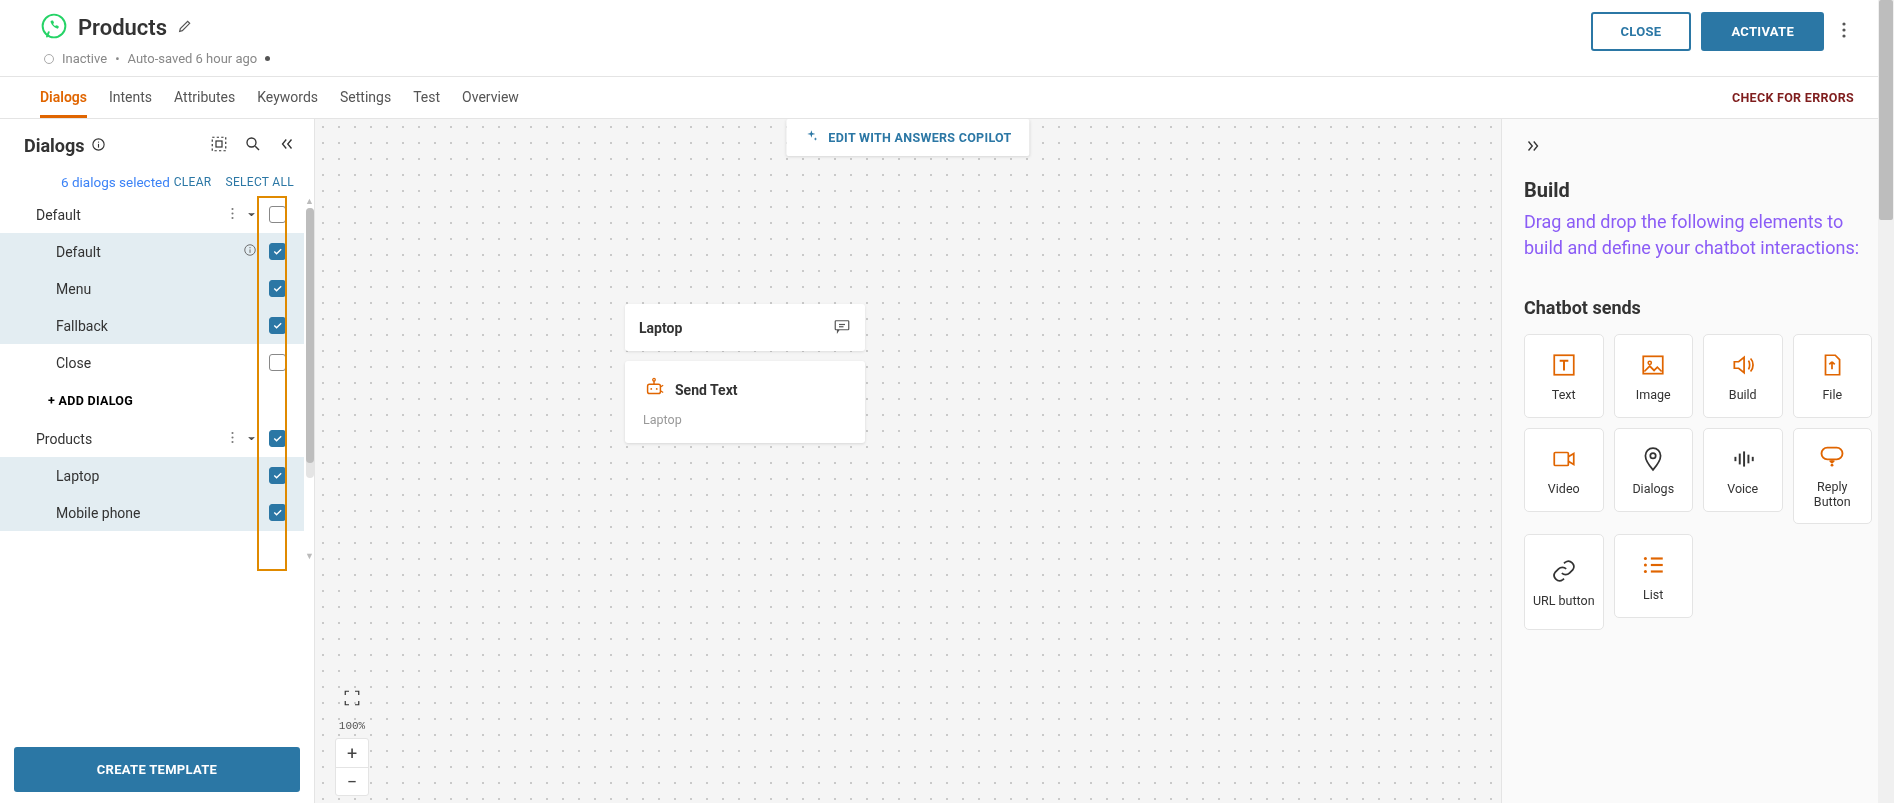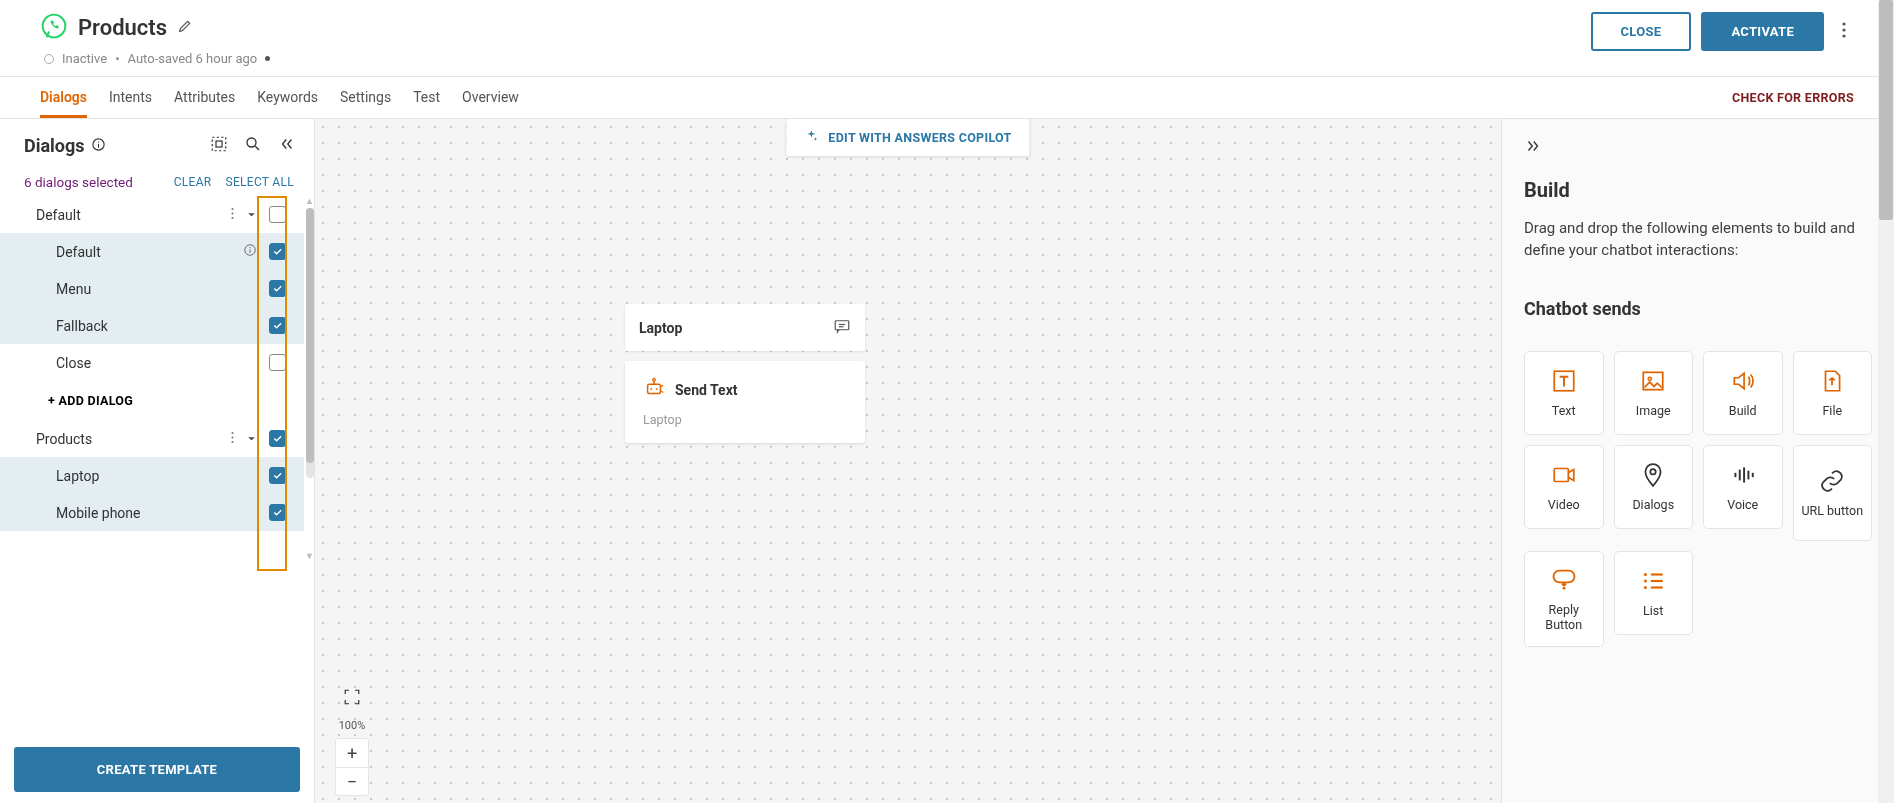--- a/index.html
+++ b/index.html
@@ -35,21 +35,21 @@
   
   .sidebar { width: 315px; border-right: 1px solid #e4e4e4; display:flex; flex-direction:column; }
   .sidebar-header { padding: 16px 18px 12px 24px; display:flex; align-items:center; justify-content: space-between; }
   .sidebar-title-row { display:flex; align-items:center; gap:6px; }
   .sidebar-title { font-size: 18px; font-weight:700; color:#333; }
   .info-icon { color:#333; }
   .sidebar-header-icons { display:flex; align-items:center; gap:16px; color:#333; }
   .sidebar-header-icons .icon { cursor:pointer; }
   
   .selection-row { display:flex; align-items:center; justify-content:space-between; padding: 6px 20px 6px 24px; }
-  .sel-count { color:#701a75; font-size:13.5px; }
+  .sel-count { color:#3b82f6; font-size:13.5px;margin-left:37px; }
   .sel-actions { display:flex; gap:14px; }
   .link-action { color:#2b77a5; font-size:12px; font-weight:400; letter-spacing:0.3px; cursor:pointer; }
   
   .tree { flex:1; overflow:hidden; position:relative; }
   .tree-inner { position:absolute; inset:0 10px 0 0; }
   .checkbox-col-highlight { position:absolute; top:0; right:17px; width:30px; height:375px; border:2px solid #e08a00; pointer-events:none; z-index:5; }
   .group-row { display:flex; align-items:center; padding: 10px 18px 10px 36px; cursor:pointer; position:relative; }
   .group-row .group-label { flex:1; font-size:14px; color:#333; }
   .group-row .row-actions { display:flex; align-items:center; gap:12px; }
   .caret-down svg { stroke:#555; }
@@ -82,32 +82,32 @@
   .node-title .nt-label { font-weight:700; color:#333; font-size:14px; }
   .node-title .chat-icon { color:#555; }
   
   .node-card { position:absolute; top:242px; left:310px; width:240px; background:#fff; border-radius:3px; box-shadow:0 1px 3px rgba(0,0,0,0.12); padding: 16px 18px; }
   .node-card .nc-head { display:flex; align-items:center; gap:10px; font-weight:700; color:#333; font-size:14px; }
   .node-card .bot-icon { color:#e06500; }
   .node-card .nc-body { color:#999; font-size:12.5px; margin-top:10px; }
   
   .zoom-ctrl { position:absolute; bottom:14px; left:20px; display:flex; flex-direction:column; align-items:center; gap:6px; }
   .zoom-fit { width:32px; height:32px; display:flex; align-items:center; justify-content:center; background:transparent; cursor:pointer; color:#333; }
-  .zoom-pct { font-size:11px; color:#555; }
+  .zoom-pct { font-size:11px; color:#555;font-family:Liberation Mono, monospace; }
   .zoom-stack { background:#fff; border:1px solid #e4e4e4; border-radius:3px; display:flex; flex-direction:column; }
   .zoom-btn { width:32px; height:28px; display:flex; align-items:center; justify-content:center; cursor:pointer; font-size:18px; color:#444; }
   .zoom-stack .zoom-btn + .zoom-btn { border-top:1px solid #e4e4e4; }
   
   
   .right-panel { width:392px; background:#fafafa; padding: 18px 22px; overflow:hidden; position:relative; }
   .expand-icon { color:#333; cursor:pointer; }
   .rp-title { font-size:20px; font-weight:700; margin-top: 20px; }
-  .rp-desc { color:#404040; font-size:15px; margin-top: 16px; line-height:1.45; }
+  .rp-desc { color:#8b5cf6; font-size:18px; margin-top: 7px; line-height:1.45; }
   .rp-section { font-size:18px; font-weight:700; margin-top: 36px; }
-  .blocks { display:grid; grid-template-columns: repeat(4, 1fr); gap:10px; margin-top:32px; }
+  .blocks { display:grid; grid-template-columns: repeat(4, 1fr); gap:10px; margin-top:16px; }
   .block { background:#fff; border:1px solid #e4e4e4; border-radius:5px; height:84px; display:flex; flex-direction:column; align-items:center; justify-content:center; gap:8px; cursor:grab; padding:4px; }
   .block .bicon { color:#333; height:28px; display:flex; align-items:center; }
   .block .bicon.orange { color:#e06500; }
   .block .blabel { font-size:12.5px; color:#333; text-align:center; line-height:1.2; }
   .block.tall { height: 96px; }
   
   .page-scroll { position:absolute; top:0; right:0; width:16px; height:100%; background:#f0f0f0; }
   .page-scroll .thumb { position:absolute; top:0; left:1px; width:14px; height:220px; background:#bdbdbd; border-radius:2px; }
 
 </style>
@@ -436,36 +436,36 @@
               <line x1="5" y1="10" x2="5" y2="14" stroke="currentColor" stroke-width="1.8"></line>
               <line x1="9" y1="7" x2="9" y2="17" stroke="currentColor" stroke-width="1.8"></line>
               <line x1="13" y1="5" x2="13" y2="19" stroke="currentColor" stroke-width="1.8"></line>
               <line x1="17" y1="8" x2="17" y2="16" stroke="currentColor" stroke-width="1.8"></line>
               <line x1="21" y1="10" x2="21" y2="14" stroke="currentColor" stroke-width="1.8"></line>
             </svg>
           </div>
           <div class="blabel">Voice</div>
         </div>
         <div class="block tall">
-          <div class="bicon">
-            <svg width="26" height="26" viewBox="0 0 24 24" fill="none">
-              <path d="M10 14a5 5 0 0 0 7 0l3-3a5 5 0 0 0-7-7l-1 1M14 10a5 5 0 0 0-7 0l-3 3a5 5 0 0 0 7 7l1-1" stroke="currentColor" stroke-width="1.6"></path>
-            </svg>
-          </div>
-          <div class="blabel">URL button</div>
-        </div>
-        <div class="block tall">
           <div class="bicon orange">
             <svg width="28" height="28" viewBox="0 0 24 24" fill="none">
               <rect x="3" y="4" width="18" height="10" rx="5" stroke="currentColor" stroke-width="1.6"></rect>
               <path d="M12 14v3m0 0l-2-2m2 2l2-2" stroke="currentColor" stroke-width="1.4"></path>
               <circle cx="12" cy="19" r="1.2" fill="currentColor"></circle>
             </svg>
           </div>
           <div class="blabel">Reply Button</div>
+        </div>
+        <div class="block tall">
+          <div class="bicon">
+            <svg width="26" height="26" viewBox="0 0 24 24" fill="none">
+              <path d="M10 14a5 5 0 0 0 7 0l3-3a5 5 0 0 0-7-7l-1 1M14 10a5 5 0 0 0-7 0l-3 3a5 5 0 0 0 7 7l1-1" stroke="currentColor" stroke-width="1.6"></path>
+            </svg>
+          </div>
+          <div class="blabel">URL button</div>
         </div>
         <div class="block">
           <div class="bicon orange">
             <svg width="26" height="26" viewBox="0 0 24 24" fill="none">
               <circle cx="5" cy="6" r="1.4" fill="currentColor"></circle>
               <circle cx="5" cy="12" r="1.4" fill="currentColor"></circle>
               <circle cx="5" cy="18" r="1.4" fill="currentColor"></circle>
               <line x1="10" y1="6" x2="21" y2="6" stroke="currentColor" stroke-width="2"></line>
               <line x1="10" y1="12" x2="21" y2="12" stroke="currentColor" stroke-width="2"></line>
               <line x1="10" y1="18" x2="21" y2="18" stroke="currentColor" stroke-width="2"></line>

